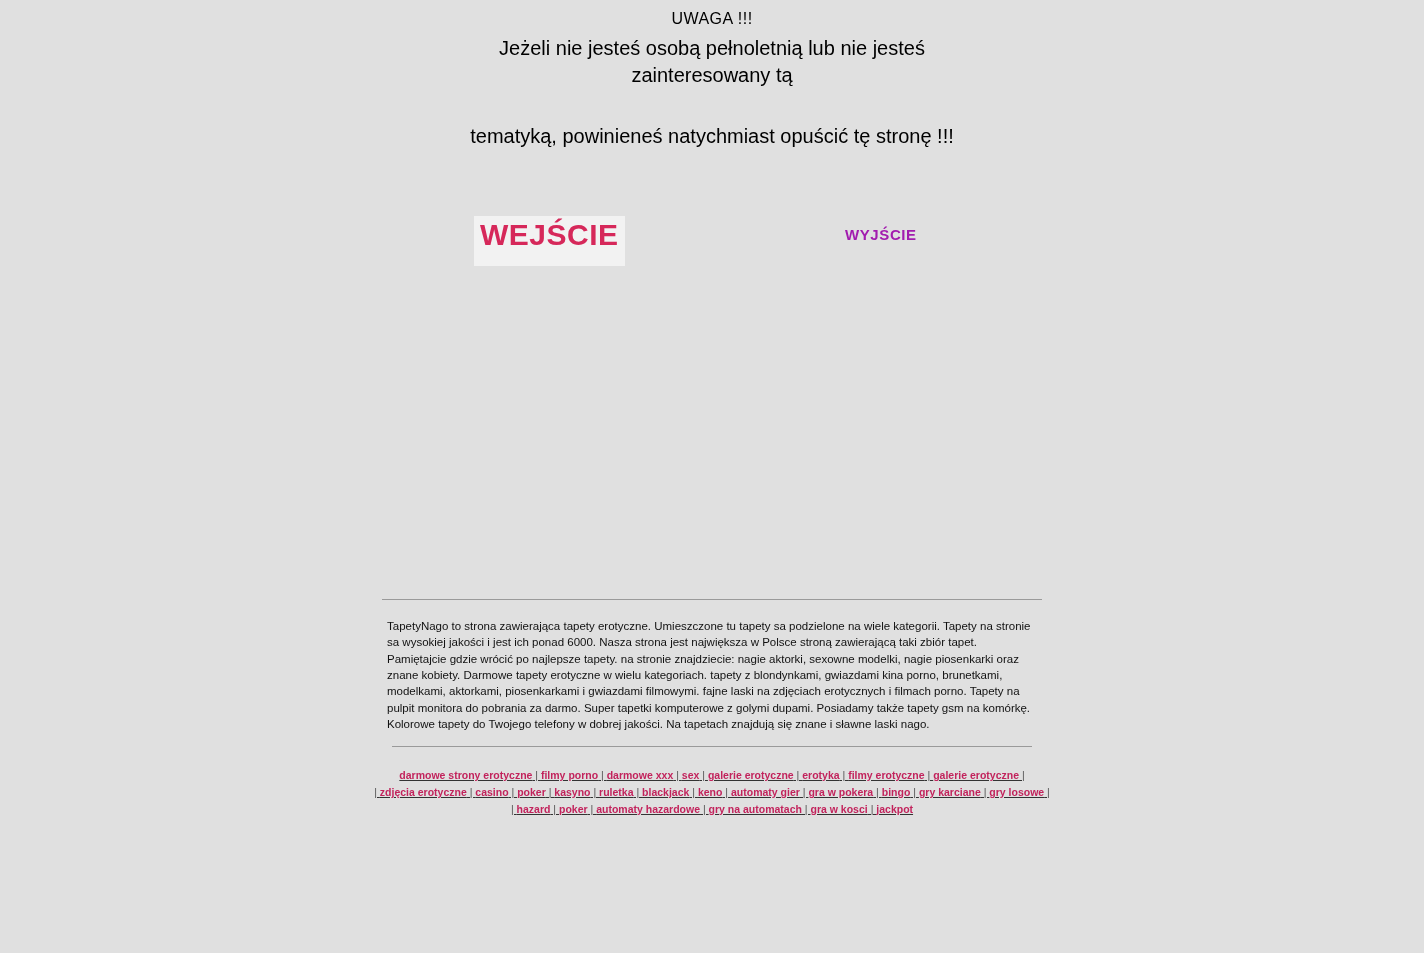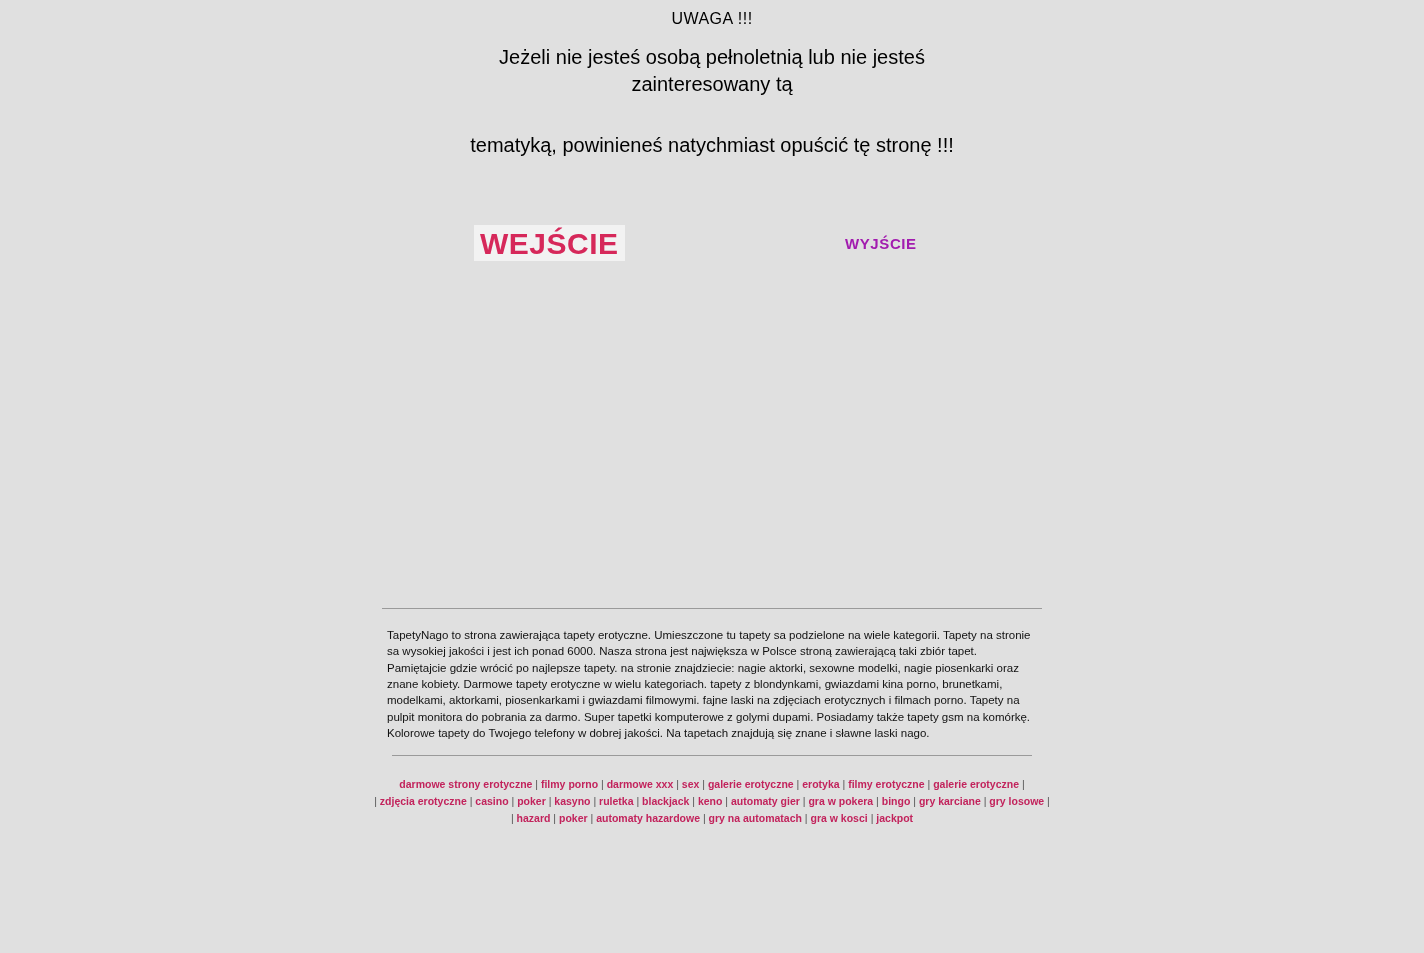--- a/index.html
+++ b/index.html
@@ -21,42 +21,42 @@
     text-align: center;
     font-size: 16px;
     margin-top: 10px;
     letter-spacing: 0.5px;
   }
   .warn-line {
     text-align: center;
     font-size: 20px;
   }
   .warn-line1 { margin-top: 38px; }
-  .warn-line2 { margin-top: 16px; line-height: 1.35; }
+  .warn-line2 { margin-top: 7px; line-height: 1.35; }
   .warn-line3 { margin-top: 36px; }
   .warn-line2 .inner {
     display: inline-block;
     max-width: 560px;
   }
 
   .buttons {
     position: relative;
     margin-top: 68px;
     height: 50px;
   }
   .enter-link {
     position: absolute;
     left: 474px;
     top: 0;
     font-size: 30px;
     font-weight: bold;
     color: #d6285a;
     background: #f2f2f2;
     text-decoration: none;
-    padding: 2px 6px 0 6px;
+    padding: 2px 6px 14px 6px;
     letter-spacing: 0.5px;
   }
   .exit-link {
     position: absolute;
     left: 845px;
     top: 10px;
     font-size: 15px;
     font-weight: bold;
     color: #a21caf;
     text-decoration: none;
@@ -95,20 +95,21 @@
   }
   .promo .tail { color: #000; font-size: 12.5px; }
 
   .linkrows {
     width: 900px;
     margin: 20px auto 0 auto;
     text-align: center;
     font-size: 10.5px;
     line-height: 1.6;
     color: #333;
+    text-decoration: underline;
   }
   .linkrows a {
     color: #c2235c;
     text-decoration: none;
     font-weight: bold;
   }
   .linkrows .sep { color: #555; font-weight: normal; }
   .linkrows .row { white-space: nowrap; }
 </style>
 </head>

